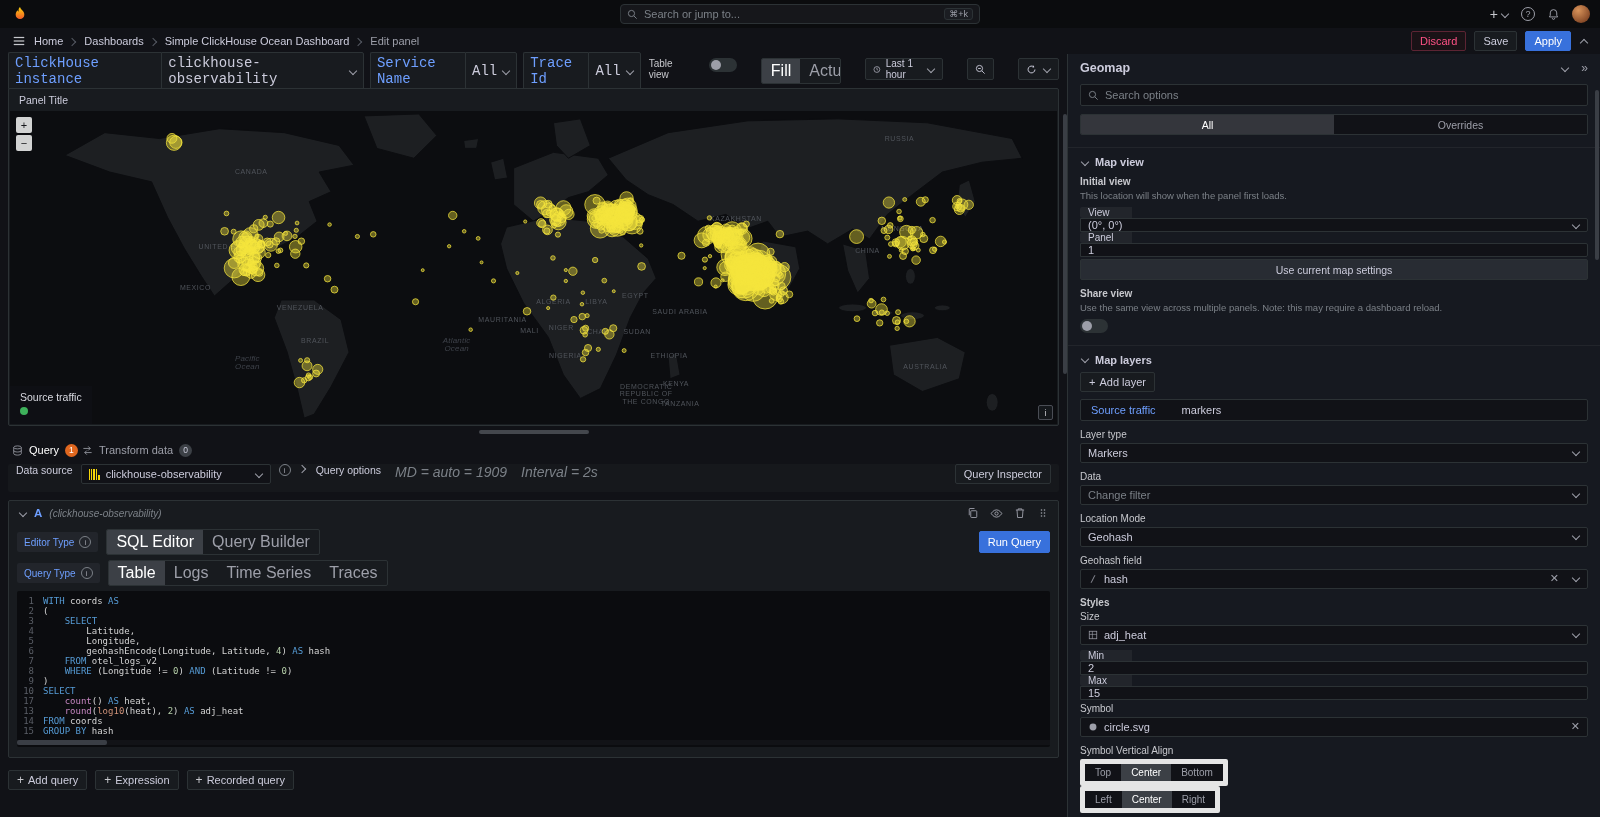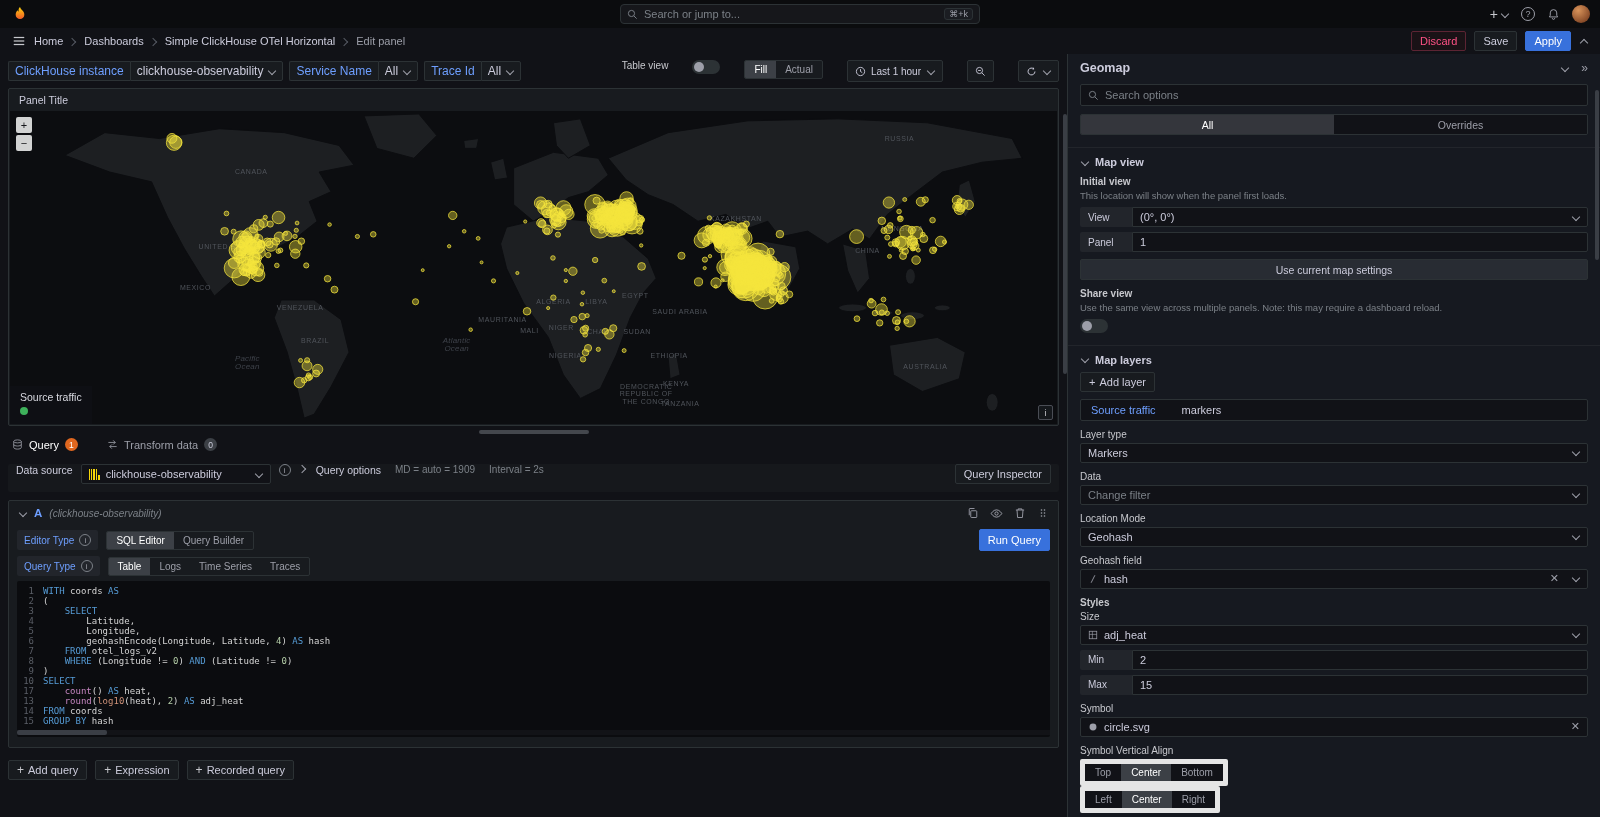--- a/index.html
+++ b/index.html
@@ -46,31 +46,31 @@
 
   
   .main { display:flex; height:763px; position:relative; }
   .left { flex:1; min-width:0; padding:0 8px; position:relative; }
   .left-scrollbar { position:absolute; right:0; top:60px; width:4px; height:260px; background:#3a3e45; border-radius:2px; }
 
   
   .toolbar { height:34px; display:flex; align-items:center; justify-content:space-between; gap:8px; }
   .filters { display:flex; align-items:center; gap:6px; flex-wrap:nowrap; }
   .fgroup { display:flex; align-items:stretch; }
-  .fchip { font-size:12px; border:1px solid #2c3235; background:#181b1f; padding:2px 6px; display:flex;
-    align-items:center; gap:4px; border-radius:2px; }
+  .fchip { font-size:14px; border:1px solid #2c3235; background:#181b1f; padding:2px 6px; display:flex;
+    align-items:center; gap:4px; border-radius:2px;font-family:Liberation Mono, monospace; }
   .fchip.lbl { color:#6e9fff; border-right:none; border-radius:2px 0 0 2px; }
   .fchip.val { color:#ccccdc; border-radius:0 2px 2px 0; cursor:pointer; }
   .fchip .chev { color:#9d9fa9; }
   .viewctl { display:flex; align-items:flex-start; gap:24px; }
   .vlabel { font-size:10px; color:#c7c8cd; }
   .toggle { width:28px; height:14px; border-radius:8px; background:#2c3235; position:relative; cursor:pointer; flex:none; }
   .toggle .knob { position:absolute; top:2px; left:2px; width:10px; height:10px; border-radius:50%; background:#9d9fa9; }
   .seg { display:flex; border:1px solid #2c3235; border-radius:2px; overflow:hidden; background:#181b1f; }
-  .seg-opt { font-size:10px; padding:3px 9px; color:#9d9fa9; cursor:pointer; white-space:nowrap; }
+  .seg-opt { font-size:16px; padding:3px 9px; color:#9d9fa9; cursor:pointer; white-space:nowrap; }
   .seg-opt.active { background:#3c4046; color:#fff; }
   .tool-btn { height:22px; border:1px solid #2c3235; background:#181b1f; border-radius:2px; display:flex;
     align-items:center; gap:5px; padding:0 7px; font-size:10px; color:#ccccdc; cursor:pointer; }
   .tool-btn .chev { color:#9d9fa9; }
 
   
   .panel { height:338px; background:#181b1f; border:1px solid #2c3235; border-radius:2px; position:relative; }
   .panel-head { height:22px; display:flex; align-items:center; padding:0 10px; font-size:10.5px; color:#ccccdc; }
   .map { position:absolute; top:22px; left:1px; right:1px; bottom:1px; background:#0c0d10; overflow:hidden; }
   .map svg.world { width:100%; height:100%; }
@@ -83,39 +83,39 @@
   .legend { position:absolute; left:0; bottom:0; background:rgba(17,18,23,.55); padding:5px 10px 6px; }
   .legend-label { font-size:10.5px; color:#d8d9e0; display:block; }
   .legend-swatch { width:8px; height:8px; border-radius:50%; display:inline-block; margin-top:4px; }
   .map-info { position:absolute; right:4px; bottom:4px; width:15px; height:15px; border:1px solid #4a4d55;
     border-radius:2px; background:rgba(24,27,31,.85); color:#c7c8cd; font-size:9px; display:flex;
     align-items:center; justify-content:center; cursor:pointer; }
 
   .rehandle { width:110px; height:4px; background:#44474d; border-radius:2px; margin:4px auto; cursor:row-resize; }
 
   
-  .qtabs { height:24px; display:flex; align-items:flex-start; gap:29px; padding:0 4px; }
+  .qtabs { height:24px; display:flex; align-items:center; gap:4px; padding:0 4px; }
   .qtab { display:flex; align-items:center; gap:6px; font-size:11px; color:#9d9fa9; cursor:pointer; }
   .qtab.active { color:#fff; }
   .qtab svg { color:#9d9fa9; }
   .badge { min-width:13px; height:13px; border-radius:7px; font-size:8.5px; display:inline-flex; align-items:center;
     justify-content:center; padding:0 3px; background:#3c4046; color:#ccccdc; }
   .badge-orange { background:#e0671f; color:#fff; }
 
   
   .dsrow { height:28px; display:flex; gap:8px; background:#16181c; border-radius:2px; padding:0 8px; margin-top:2px; }
   .ds-label { font-size:10.5px; color:#ccccdc; }
   .select { height:20px; background:#111217; border:1px solid #2c3235; border-radius:2px; display:flex;
     align-items:center; gap:6px; padding:0 7px; font-size:11px; color:#ccccdc; cursor:pointer; }
   .select .chev { color:#9d9fa9; margin-left:auto; }
   .ds-select { width:190px; }
   .icirc { width:12px; height:12px; border:1px solid #7b8087; color:#9d9fa9; border-radius:50%; font-size:8px;
     display:inline-flex; align-items:center; justify-content:center; flex:none; font-style:normal; }
   .qopt-label { font-size:10.5px; color:#ccccdc; cursor:pointer; }
-  .qopt-meta { font-size:10px; color:#7b8087; margin-left:6px; }
+  .qopt-meta { font-size:14px; color:#7b8087; margin-left:6px;font-style:italic; }
   .dsrow .btn { margin-left:auto; }
   .dsrow .chev { color:#9d9fa9; }
 
   
   .qcard { margin-top:8px; background:#181b1f; border:1px solid #2c3235; border-radius:2px; }
   .qcard-head { height:24px; display:flex; align-items:center; gap:7px; padding:0 9px; }
   .qcard-head .chev { color:#9d9fa9; }
   .refid { font-size:11.5px; font-weight:bold; color:#6e9fff; }
   .dshint { font-size:10px; font-style:italic; color:#7b8087; }
   .qicons { margin-left:auto; display:flex; align-items:center; gap:11px; color:#9d9fa9; }
@@ -149,21 +149,21 @@
   .sb-tabs { margin:8px 12px 0; display:flex; height:21px; border:1px solid #2c3235; border-radius:2px; overflow:hidden; }
   .sb-tab { flex:1; display:flex; align-items:center; justify-content:center; font-size:10.5px; color:#9d9fa9;
     cursor:pointer; background:#111217; }
   .sb-tab.active { background:#34363c; color:#fff; }
   .sb-section { border-top:1px solid #22252b; margin-top:12px; padding:8px 12px 0; }
   .sec-head { display:flex; align-items:center; gap:6px; font-size:11px; font-weight:bold; color:#ccccdc; cursor:pointer; }
   .sec-head .chev { color:#9d9fa9; }
   .f-label { font-size:10px; color:#c7c8cd; margin:8px 0 3px; }
   .f-label.bold { font-weight:bold; }
   .f-desc { font-size:9.5px; color:#7b8087; line-height:1.3; margin-bottom:4px; max-width:480px; }
-  .inline-row { display:flex; height:20px; margin-top:5px; }
+  .inline-row { display:flex; height:20px; margin-top:5px;flex-direction:column; }
   .inline-row .lblbox { width:52px; background:#22252b; border-radius:2px 0 0 2px; display:flex; align-items:center;
     padding:0 8px; font-size:10px; color:#ccccdc; flex:none; }
   .inline-row .select, .inline-row .input { flex:1; border-radius:0 2px 2px 0; }
   .input { height:20px; background:#111217; border:1px solid #2c3235; display:flex; align-items:center;
     padding:0 7px; font-size:11px; color:#ccccdc; cursor:text; }
   .wide-btn { margin-top:7px; width:100%; height:21px; background:#282c33; border:1px solid #2c3235; border-radius:2px;
     color:#ccccdc; font-size:10.5px; font-family:inherit; cursor:pointer; }
   .addlayer { margin-top:6px; }
   .layer-row { margin-top:7px; height:22px; border:1px solid #2c3235; border-radius:2px; display:flex;
     align-items:center; gap:26px; padding:0 10px; cursor:pointer; background:#111217; }
@@ -221,21 +221,21 @@
   <svg width="14" height="14" viewBox="0 0 16 16" style="color:#c7c8cd">
     <line x1="2" y1="4" x2="14" y2="4" stroke="currentColor" stroke-width="1.4"></line>
     <line x1="2" y1="8" x2="14" y2="8" stroke="currentColor" stroke-width="1.4"></line>
     <line x1="2" y1="12" x2="14" y2="12" stroke="currentColor" stroke-width="1.4"></line>
   </svg>
   <nav class="crumbs">
     <span class="crumb">Home</span>
     <span class="sep chev cv-right"></span>
     <span class="crumb">Dashboards</span>
     <span class="sep chev cv-right"></span>
-    <span class="crumb">Simple ClickHouse OTel Horizontal</span>
+    <span class="crumb">Simple ClickHouse Ocean Dashboard</span>
     <span class="sep chev cv-right"></span>
     <span class="crumb last">Edit panel</span>
   </nav>
   <div class="crumb-actions">
     <button class="btn btn-discard">Discard</button>
     <button class="btn">Save</button>
     <button class="btn btn-primary">Apply</button>
     <span class="chev cv-up hdr-collapse"></span>
   </div>
 </div>

